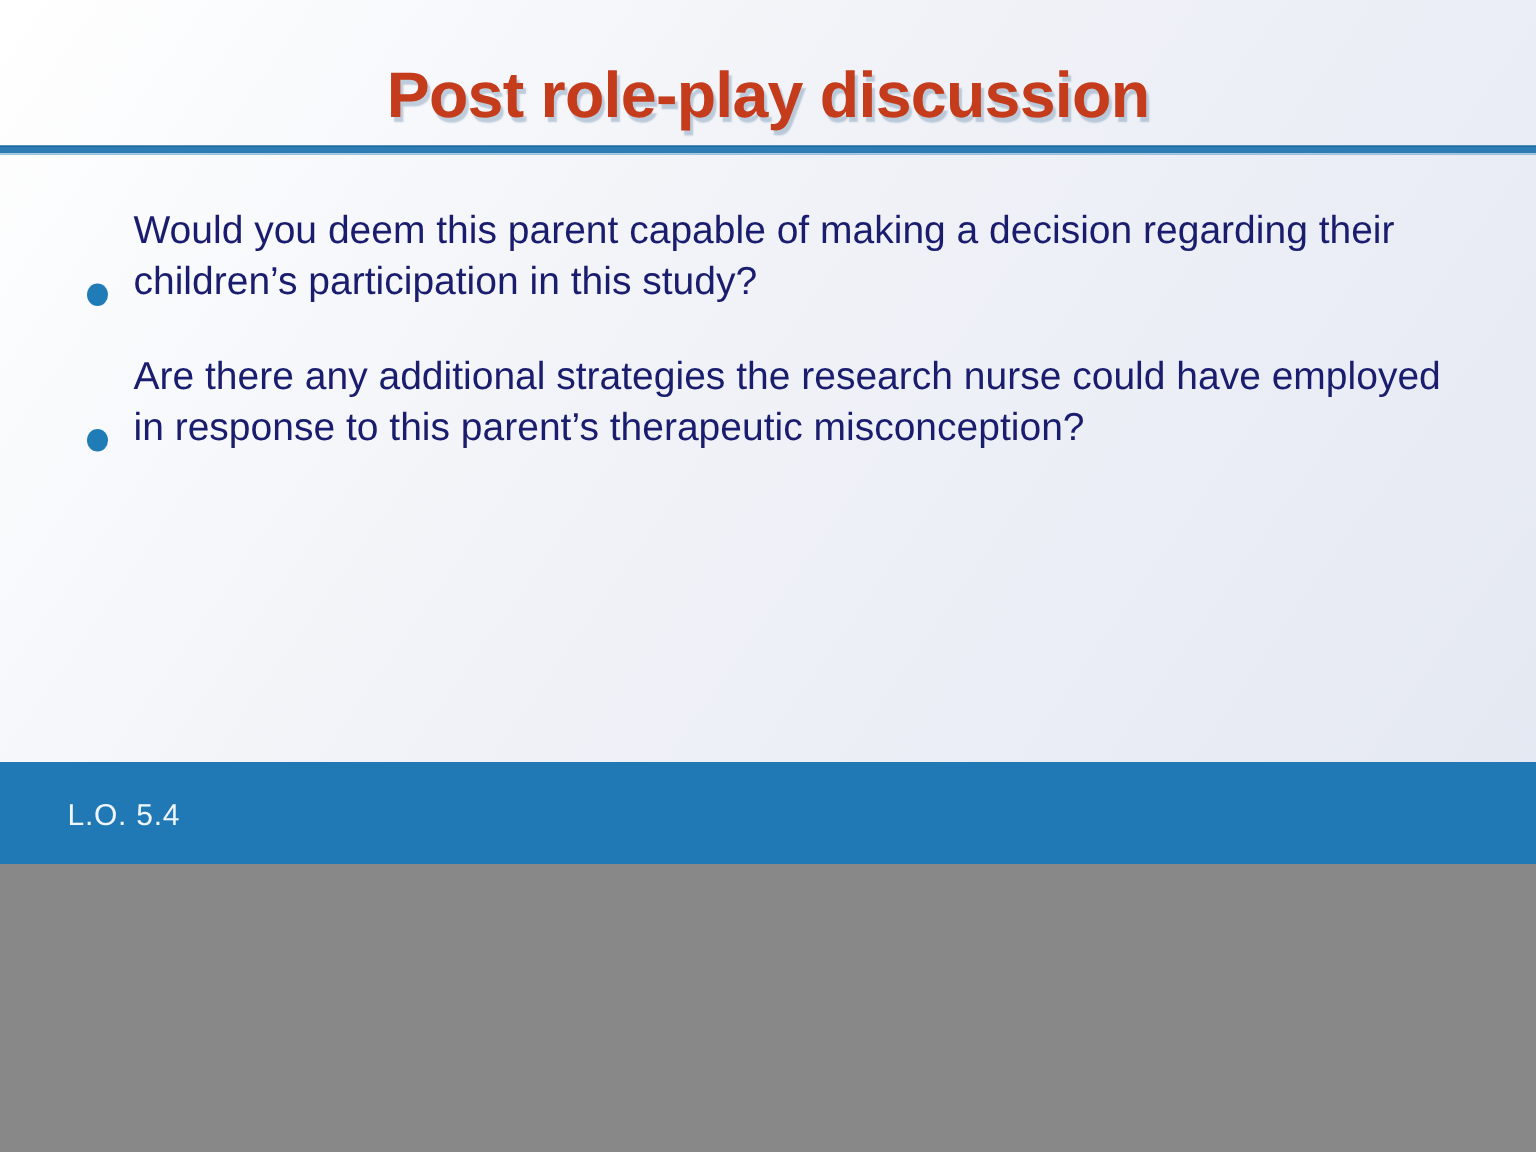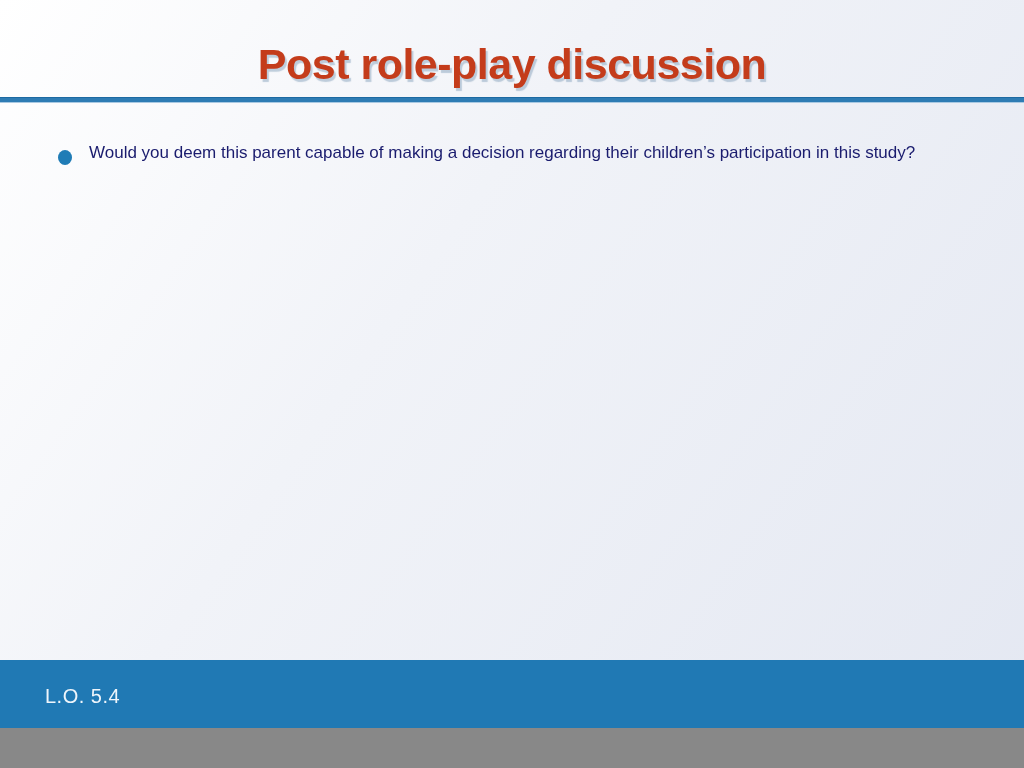--- a/index.html
+++ b/index.html
@@ -16,21 +16,21 @@
   }
   * { box-sizing: border-box; }
   html, body { margin: 0; padding: 0; }
   body {
     font-family: "Liberation Sans", sans-serif;
     background: #888;
   }
   .slide {
     position: relative;
     width: 1024px;
-    height: 728px;
+    height: 576px;
     overflow: hidden;
     background: linear-gradient(125deg, var(--bg-start) 0%, #f1f3f8 40%, var(--bg-end) 100%);
   }
   .slide-title {
     position: absolute;
     top: 40px;
     left: 0;
     width: 100%;
     text-align: center;
     font-size: 43px;
@@ -54,25 +54,25 @@
     position: absolute;
     top: 136px;
     left: 58px;
     width: 920px;
     margin: 0;
     padding: 0;
     list-style: none;
   }
   .bullet-item {
     display: flex;
-    align-items: center;
+    align-items: flex-end;
     gap: 17px;
     margin-bottom: 29px;
     color: var(--body-text);
-    font-size: 17px;
+    font-size: 26px;
     line-height: 34px;
   }
   .bullet-dot {
     flex: 0 0 auto;
     width: 14px;
     height: 15px;
     margin-top: 9px;
     border-radius: 50%;
     background: var(--bullet-dot);
   }
@@ -103,19 +103,23 @@
 
   <h1 class="slide-title">Post role-play discussion</h1>
 
   <div class="title-divider"></div>
 
   <ul class="bullet-list">
     <li class="bullet-item">
       <span class="bullet-dot"></span>
       <span class="bullet-text">Would you deem this parent capable of making a decision regarding their children’s participation in this study?</span>
     </li>
+    <li class="bullet-item">
+      <span class="bullet-dot"></span>
+      <span class="bullet-text">Are there any additional strategies the research nurse could have employed in response to this parent’s therapeutic misconception?</span>
+    </li>
   </ul>
 
   <div class="footer-bar">
     <span class="footer-label">L.O. 5.4</span>
   </div>
 
 </div>
 
 </body></html>

